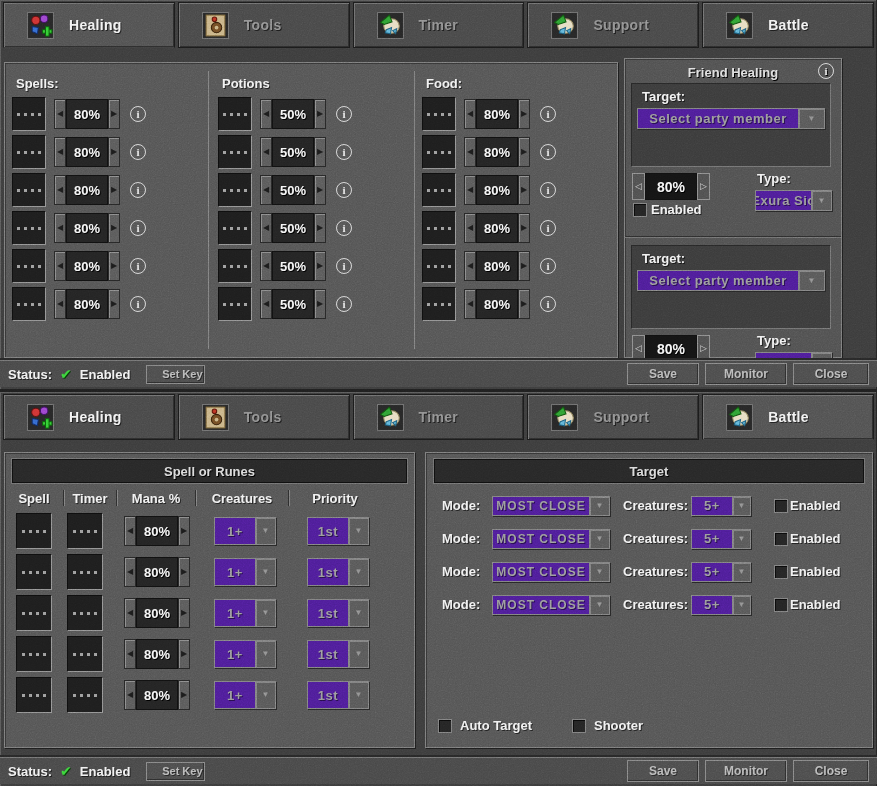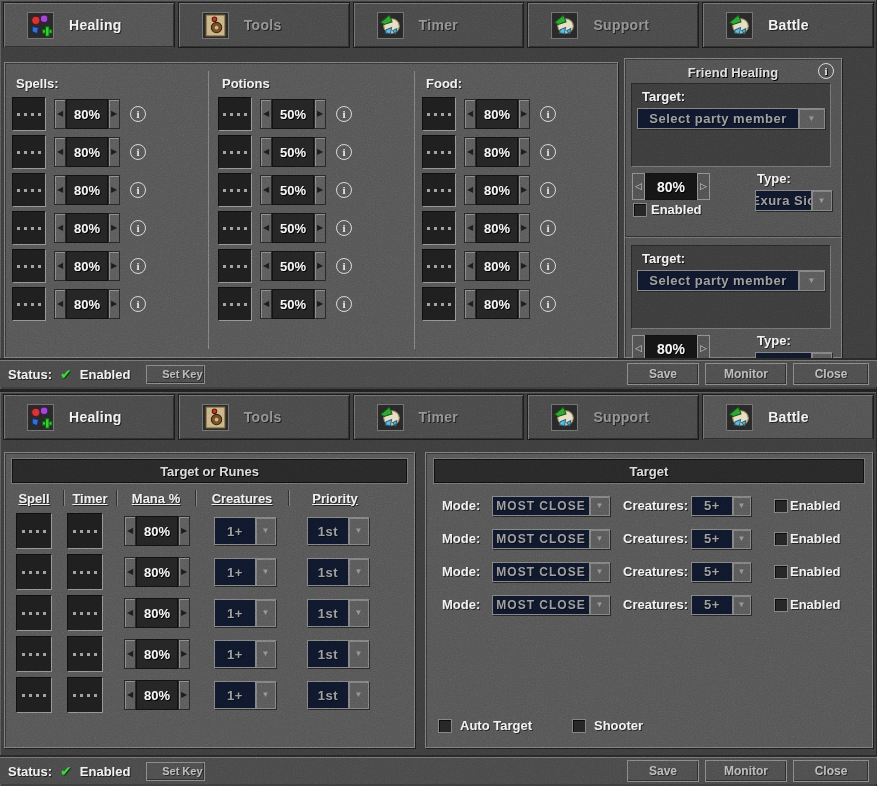--- a/index.html
+++ b/index.html
@@ -41,21 +41,21 @@
   .spin-val { width:42px; height:30px; background:#232323; border:1px solid #101010;
     color:#f5f5f5; font-weight:bold; font-size:13px; display:flex; align-items:center; justify-content:center;
     text-shadow:1px 1px 0 #000; cursor:text; }
   .spin-btn.o { width:13px; height:27px; background:#4e4e4e; border-color:#8a8a8a;
     box-shadow:none; }
   .spin-arrow.o { color:#c7c7c7; font-size:9px; }
   .spin-val.big { width:52px; height:27px; background:#141414; font-size:14px; }
   .info-icon { width:16px; height:16px; border:1px solid #d2d2d2; border-radius:50%;
     color:#e8e8e8; font-family:"Liberation Serif",serif; font-weight:bold; font-size:11px;
     display:flex; align-items:center; justify-content:center; cursor:pointer; }
-  .dropdown { display:flex; align-items:stretch; background:#0f172a; border:1px solid #7d7d7d;
+  .dropdown { display:flex; align-items:stretch; background:#4c1d95; border:1px solid #7d7d7d;
     box-shadow:1px 1px 0 #262626; cursor:pointer; }
   .dd-text { flex:1; display:flex; align-items:center; justify-content:center;
     color:#979797; font-weight:bold; font-size:13px; letter-spacing:.5px;
     text-shadow:1px 1px 0 rgba(0,0,0,.5); white-space:nowrap; overflow:hidden; }
   .dd-btn { width:20px; background:#565656; border-left:1px solid #7d7d7d;
     box-shadow: inset 1px 1px 0 #7c7c7c; display:flex; align-items:center; justify-content:center; cursor:pointer; }
   .dd-arrow { font-size:8px; color:#8e8e8e; line-height:1; }
   .checkbox { width:14px; height:14px; background:#242424; border:1px solid #7b7b7b;
     box-shadow: inset 1px 1px 0 rgba(0,0,0,.7); cursor:pointer; flex:0 0 14px; }
   .btn { background:#4b4b4b; border:1px solid #828282; color:#b7b7b7;
@@ -106,21 +106,21 @@
   .cb-row { position:absolute; left:2px; top:31px; display:flex; align-items:center; gap:4px; }
   .fh-type { position:absolute; left:124px; top:0; right:3px; }
   .fh-type .fh-label { margin:0 0 4px 2px; }
   .dd-type { height:21px; }
 
   
   #battle-window .sor-box { left:4px; top:60px; width:411px; height:296px; }
   #battle-window .target-box { left:425px; top:60px; width:448px; height:296px; }
   .sor-box .section-header { margin:6px 7px 4px 7px; }
   .sor-cols { display:flex; align-items:center; height:22px; }
-  .sor-col { color:#f0f0f0; font-weight:bold; font-size:13px; text-align:center; text-shadow:1px 1px 0 rgba(0,0,0,.6);text-decoration:underline; }
+  .sor-col { color:#f0f0f0; font-weight:bold; font-size:13px; text-align:center; text-shadow:1px 1px 0 rgba(0,0,0,.6); }
   .c-spell { width:58px; } .c-rune { width:52px; } .c-mana { width:78px; } .c-creat { width:92px; } .c-prio { width:92px; }
   .colsep { width:1px; height:16px; background:#2c2c2c; box-shadow:1px 0 0 #7c7c7c; }
   .sor-rows { display:flex; flex-direction:column; gap:5px; padding:4px 0 0 11px; }
   .sor-row { display:flex; align-items:center; height:36px; }
   .sor-row .slot { width:36px; height:36px; }
   .sor-row .slot + .slot { margin-left:15px; }
   .sor-row .spinner { margin-left:21px; }
   .dd-tall { width:62px; height:28px; margin-left:24px; }
   .dd-tall + .dd-tall { margin-left:31px; }
   .t-rows { display:flex; flex-direction:column; gap:8px; padding:10px 0 0 16px; }
@@ -741,21 +741,21 @@
               <ellipse cx="14" cy="13.5" rx="7.5" ry="7" fill="#e6dcc0" stroke="#8f835c"></ellipse>
               <polygon points="3.5,10 12,3 14.5,9.5 7,12" fill="#2f9e33" stroke="#11540f"></polygon>
               <polygon points="9,17 14,15 13,21 8,20" fill="#5fb3d8" stroke="#1c5b7a"></polygon>
               <polygon points="15,18 19,16 18,21" fill="#5fb3d8" stroke="#1c5b7a"></polygon>
             </svg></span>
         <span class="tablabel bright">Battle</span>
       </div>
     </div>
 
     <div class="groupbox sor-box">
-      <div class="section-header">Target or Runes</div>
+      <div class="section-header">Spell or Runes</div>
       <div class="sor-cols">
         <span class="sor-col c-spell">Spell</span>
         <span class="colsep"></span>
         <span class="sor-col c-rune">Timer</span>
         <span class="colsep"></span>
         <span class="sor-col c-mana">Mana %</span>
         <span class="colsep"></span>
         <span class="sor-col c-creat">Creatures</span>
         <span class="colsep"></span>
         <span class="sor-col c-prio">Priority</span>

